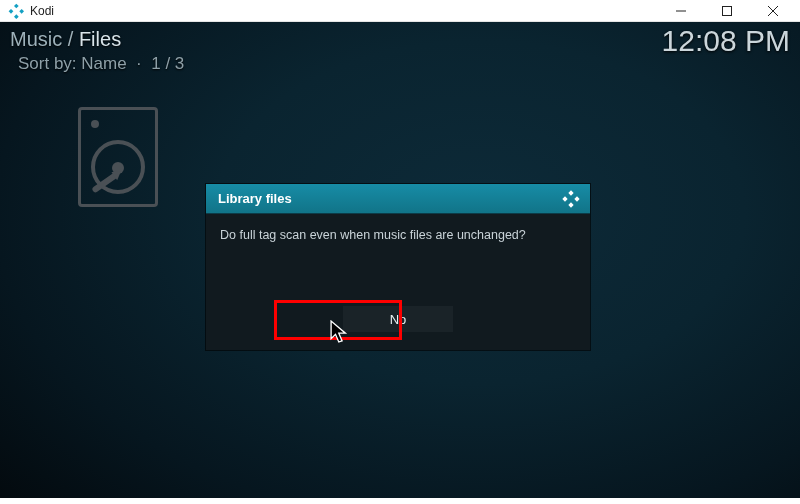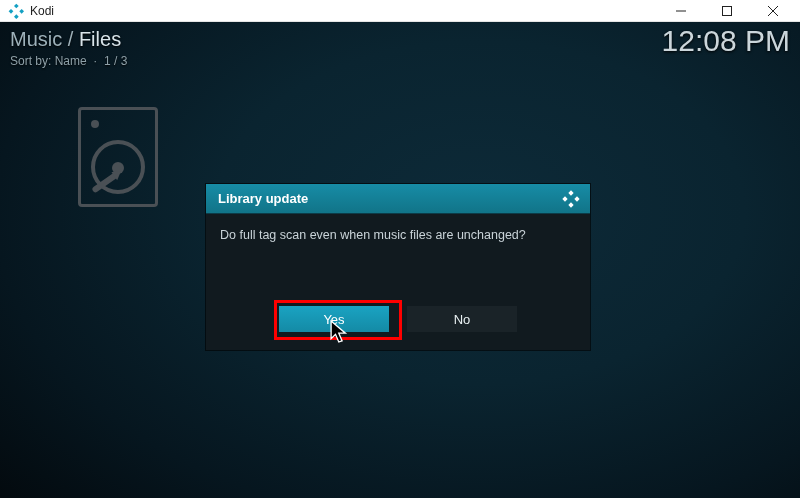--- a/index.html
+++ b/index.html
@@ -37,22 +37,22 @@
                 #0d2a38 0%, #0a2430 30%, #06161f 55%, #020609 80%, #000 100%);
     overflow: hidden;
   }
   .breadcrumb {
     position: absolute; left: 10px; top: 6px;
     color: #d8e4ea; font-size: 20px; font-weight: 400;
     text-shadow: 0 1px 2px #000;
   }
   .breadcrumb .dim { color: #9db1ba; }
   .subhead {
-    position: absolute; left: 10px; top: 32px;
-    color: #8ea0a8; font-size: 12px;
+    position: absolute; left: 18px; top: 32px;
+    color: #8ea0a8; font-size: 17px;
     text-shadow: 0 1px 2px #000;
   }
   .clock {
     position: absolute; right: 10px; top: 2px;
     color: #cbd6db; font-size: 30px; font-weight: 300;
     text-shadow: 0 1px 3px #000;
     text-align: center;
   }
 
   .hdd-icon {
@@ -191,35 +191,34 @@
 
   <div class="hdd-icon">
     <div class="led"></div>
     <div class="platter"></div>
     <div class="spindle"></div>
     <div class="arm"></div>
   </div>
 
   <div class="modal">
     <div class="modal-header">
-      <span>Library update</span>
+      <span>Library files</span>
       <span class="kodi-mark">
         <svg viewBox="0 0 24 24">
             <g fill="#fff">
               <rect x="9.5" y="1.5" width="5" height="5" transform="rotate(45 12 4)"></rect>
               <rect x="1.5" y="9.5" width="5" height="5" transform="rotate(45 4 12)"></rect>
               <rect x="9.5" y="17.5" width="5" height="5" transform="rotate(45 12 20)"></rect>
               <rect x="17.5" y="9.5" width="5" height="5" transform="rotate(45 20 12)"></rect>
             </g>
           </svg>
       </span>
     </div>
     <div class="modal-body">Do full tag scan even when music files are unchanged?</div>
     <div class="modal-actions">
-      <div class="btn primary">Yes</div>
       <div class="btn">No</div>
     </div>
   </div>
 
   <div class="highlight-box"></div>
 
   <div class="cursor">
     <svg viewBox="0 0 20 24">
       <path d="M1 1 L1 17 L5 13 L8 20 L11 19 L8 12 L14 12 Z" fill="#000" stroke="#fff" stroke-width="1.2"></path>
     </svg>

